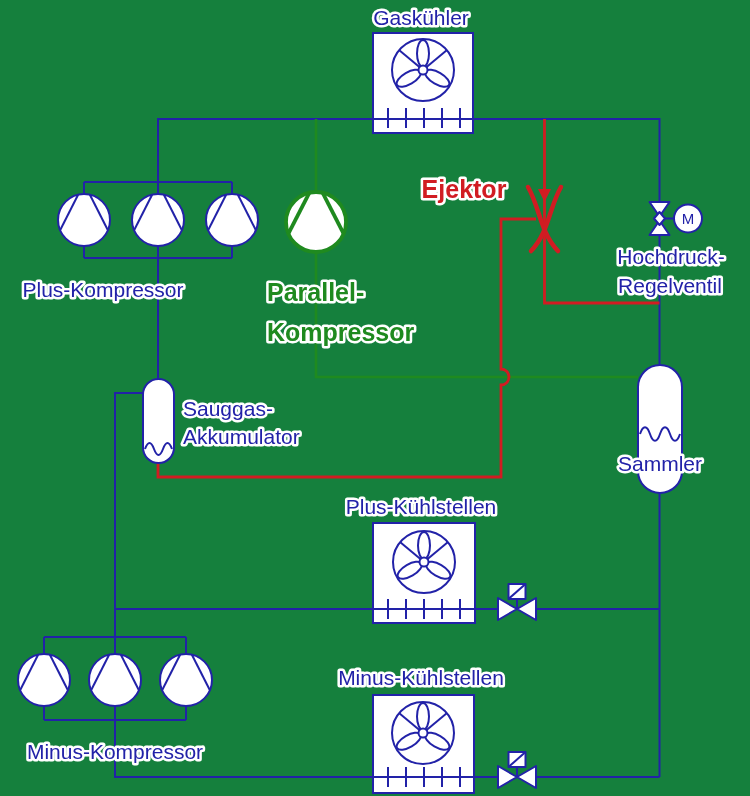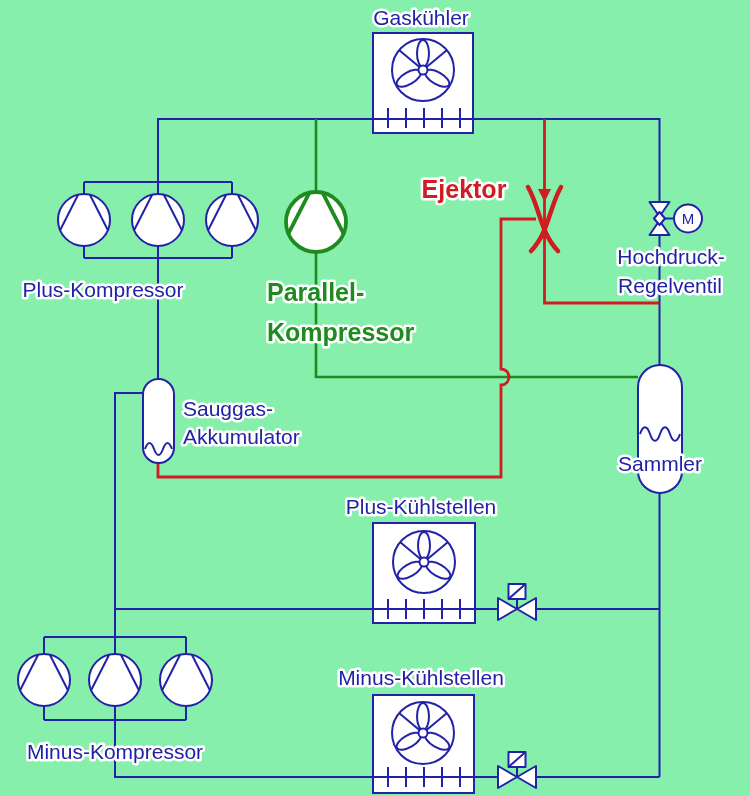--- a/index.html
+++ b/index.html
@@ -1,16 +1,16 @@
 <!DOCTYPE html>
 <html><head>
 <meta charset="utf-8">
 <style>
   html,body{margin:0;padding:0;background:#ffffff;}
-  .page{position:relative;width:750px;height:796px;background:#86efac;overflow:hidden;}
+  .page{position:relative;width:750px;height:796px;background:#15803d;overflow:hidden;}
   svg{display:block;}
   .lbl{
     font-family:"Liberation Sans","DejaVu Sans",sans-serif;
     font-size:21px;
     paint-order:stroke fill;
     stroke:#ffffff;
     stroke-width:5px;
     stroke-linejoin:round;
   }
   .lbl-bold{

